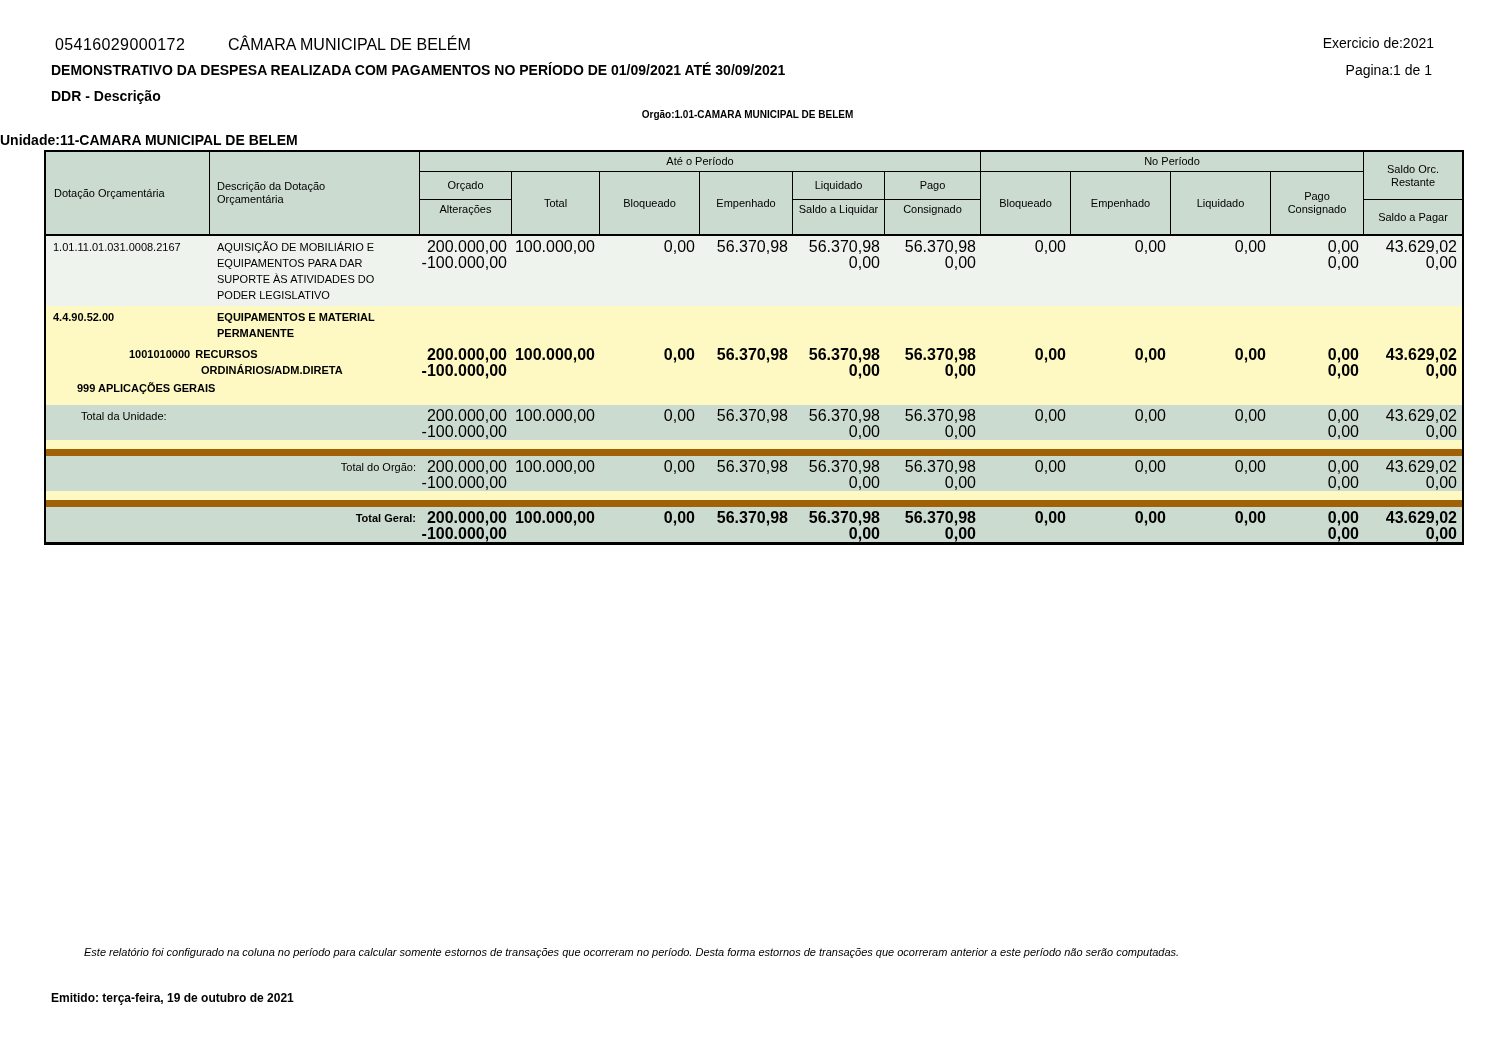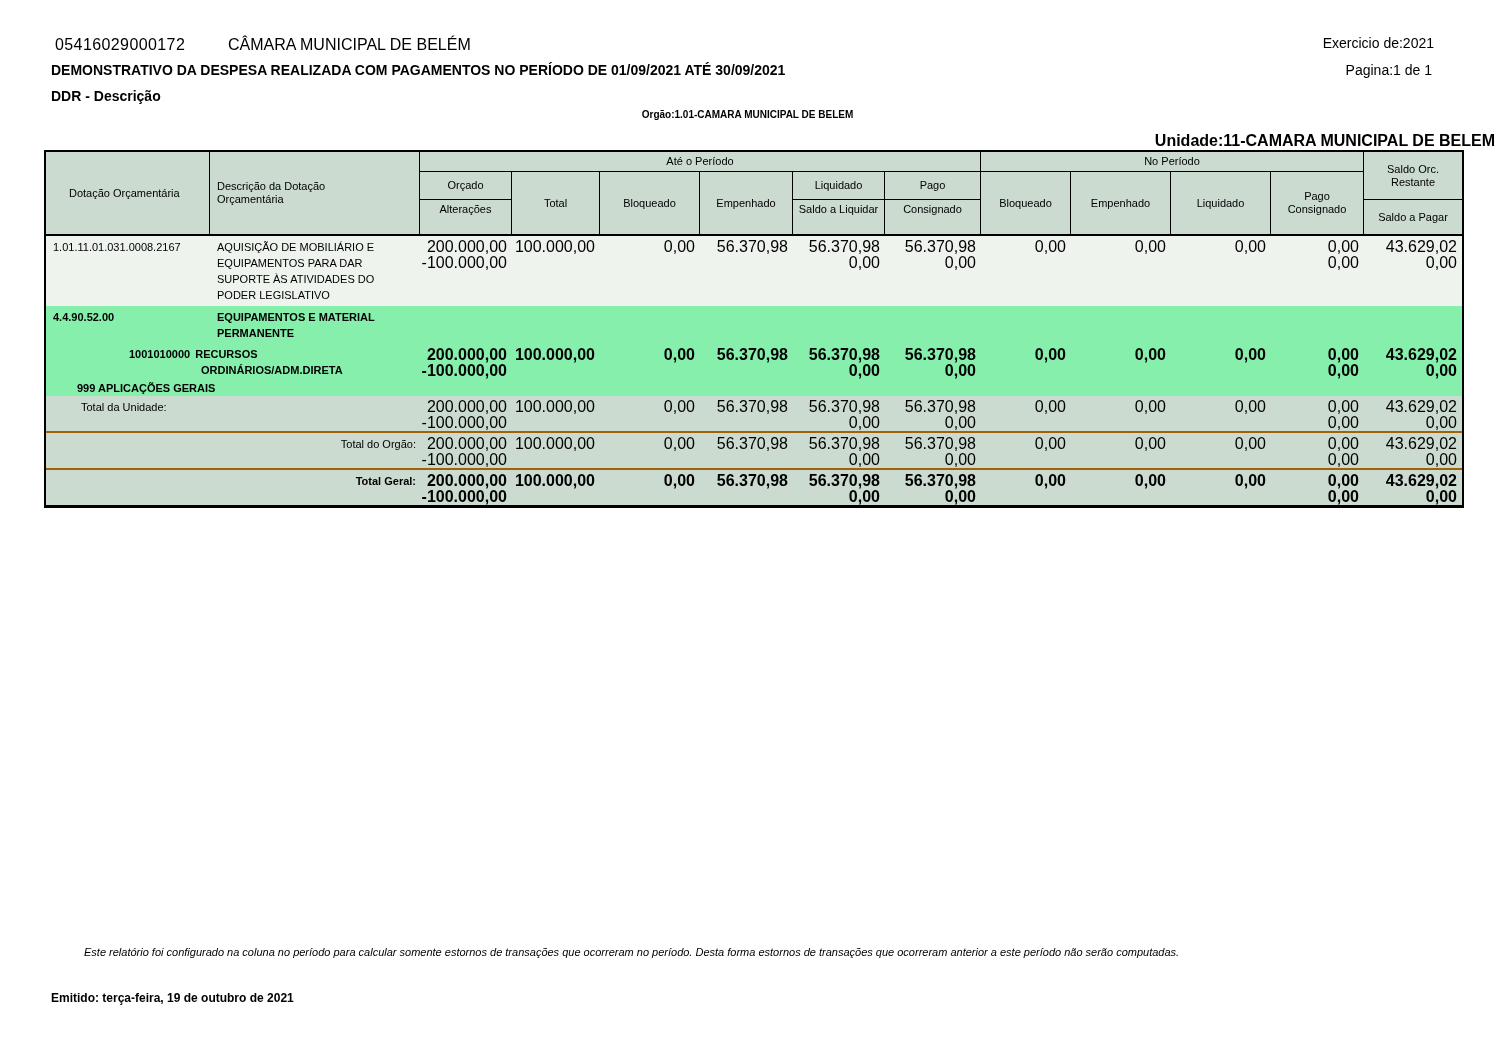--- a/index.html
+++ b/index.html
@@ -8,56 +8,56 @@
     font-family:"Liberation Sans", sans-serif;color:#000;overflow:hidden;
   }
   
   .hdr-line1{position:absolute;top:36px;left:55px;font-size:16px;}
   .doc-num{display:inline-block;width:173px;letter-spacing:.4px;}
   .title{position:absolute;top:62px;left:51px;font-size:14px;font-weight:bold;}
   .rtype{position:absolute;top:88px;left:51px;font-size:14px;font-weight:bold;}
   .exercise{position:absolute;top:35px;right:61px;font-size:14px;}
   .pagenum{position:absolute;top:62px;right:63px;font-size:14px;}
   .orgao{position:absolute;top:109px;left:0;width:100%;text-align:center;font-size:10px;font-weight:bold;}
-  .unidade{position:absolute;top:132px;left:0;width:100%;text-align:right;font-size:16px;font-weight:bold;}
+  .unidade{position:absolute;top:132px;left:0;width:100%;text-align:left;font-size:14px;font-weight:bold;}
 
   
   .table{position:absolute;top:150px;left:44px;border:2px solid #000;border-bottom-width:3px;}
   .grid{display:grid;grid-template-columns:164px 210px 92px 88px 100px 93px 92px 96px 90px 100px 100px 93px 98px;width:1416px;}
   .thead{background:#ccdbd0;grid-template-rows:20px 28px 22px 12px;border-bottom:2px solid #000;}
   .hc{font-size:11px;line-height:13px;display:flex;align-items:center;justify-content:center;text-align:center;box-sizing:border-box;}
   .hc.col{flex-direction:column;}
-  .hc.left{justify-content:flex-start;text-align:left;padding-left:23px;}
+  .hc.left{justify-content:flex-start;text-align:left;padding-left:8px;}
   .hc.leftcol{align-items:flex-start;text-align:left;padding-left:7px;}
   .hc.topal{align-items:flex-start;padding-top:3px;}
   .br{border-right:1px solid #000;}
   .bb{border-bottom:1px solid #000;}
   .c1{grid-column:1}.c2{grid-column:2}.c3{grid-column:3}.c4{grid-column:4}.c5{grid-column:5}
   .c6{grid-column:6}.c7{grid-column:7}.c8{grid-column:8}.c9{grid-column:9}.c10{grid-column:10}
   .c11{grid-column:11}.c12{grid-column:12}.c13{grid-column:13}
   .c3-9{grid-column:3/9}.c9-13{grid-column:9/13}.c1-2{grid-column:1/3}
   .r1{grid-row:1}.r2{grid-row:2}.r1-5{grid-row:1/5}.r2-5{grid-row:2/5}.r3-5{grid-row:3/5}.r1-3{grid-row:1/3}
 
   
-  .tbody{background:#86efac;}
+  .tbody{background:#fef9c3;}
   .trow{align-items:start;}
   .cell{font-size:11px;line-height:16px;box-sizing:border-box;}
   .code{padding:3px 0 0 7px;}
   .desc{padding:3px 0 3px 7px;}
   .row-dotacao{background:#eef3ee;min-height:68px;}
   .row-elemento{font-weight:bold;min-height:33px;}
   .row-fonte{font-weight:bold;min-height:36px;}
   .fonte-block{grid-column:1/3;padding-top:2px;}
   .fl1{padding-left:83px;}
   .fl1 .fcode{display:inline-block;margin-right:5px;}
   .fl2{padding-left:155px;}
   .row-aplicacoes{font-weight:bold;min-height:16px;}
   .apl{padding-left:31px;}
-  .row-total{background:#ccdbd0;min-height:35px;}
-  .gap{border-top:2px solid #a16207;}
+  .row-total{background:#ccdbd0;min-height:35px;margin-top:9px;}
+  .gap{border-top:7px solid #a16207;}
   .row-tg{font-weight:bold;min-height:33px;}
   .tlabel{padding-top:3px;}
   .tl-left{padding-left:35px;}
   .tl-right{text-align:right;padding-right:4px;}
   .vcell{font-size:16px;line-height:16px;text-align:right;padding:3px 5px 0 0;box-sizing:border-box;}
   .vtop,.vbot{display:block;min-height:16px;white-space:nowrap;}
 
   
   .footnote{position:absolute;top:946px;left:51px;font-size:11px;font-style:italic;margin-left:33px;}
   .emitted{position:absolute;top:991px;left:51px;font-size:12px;font-weight:bold;}

